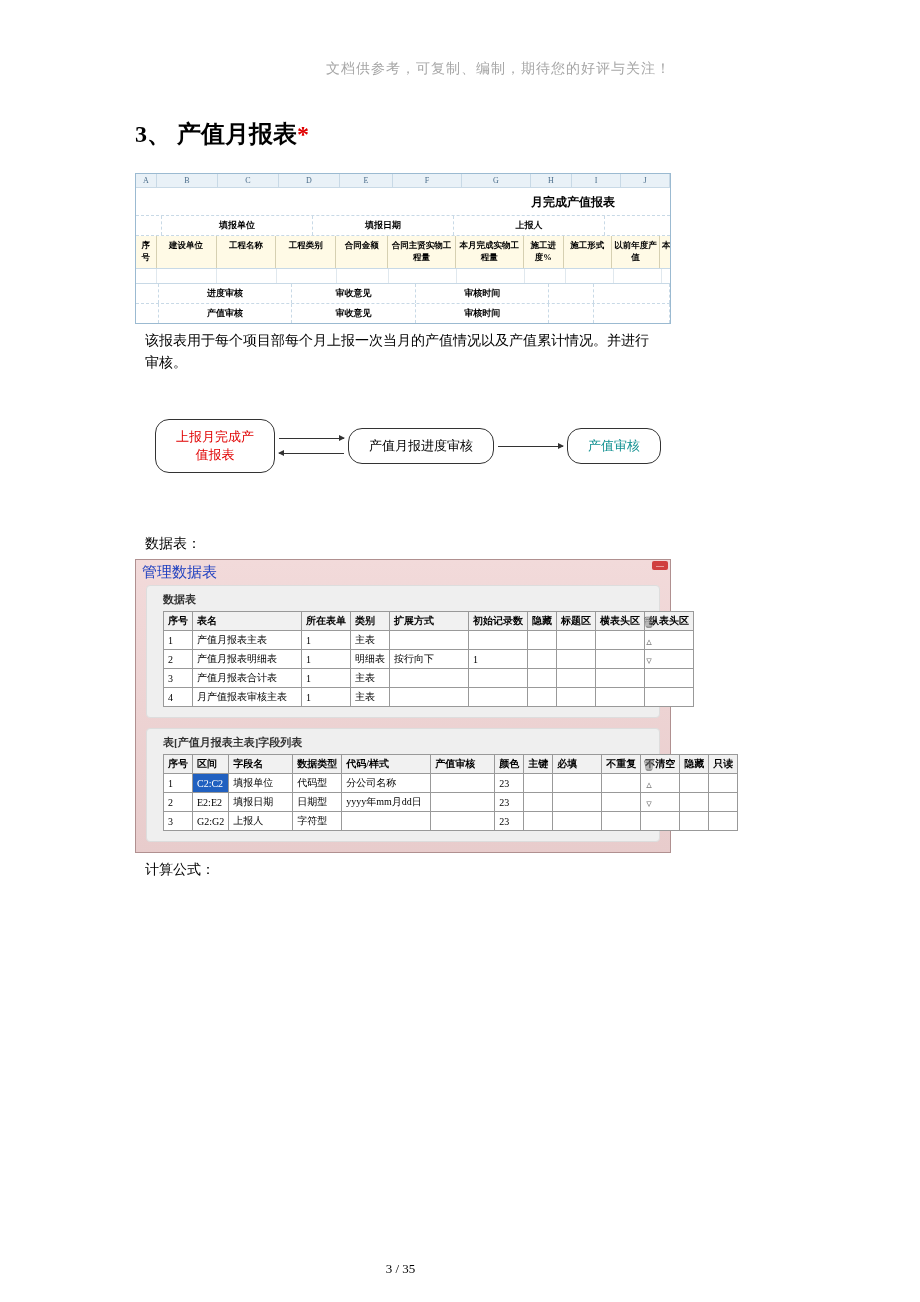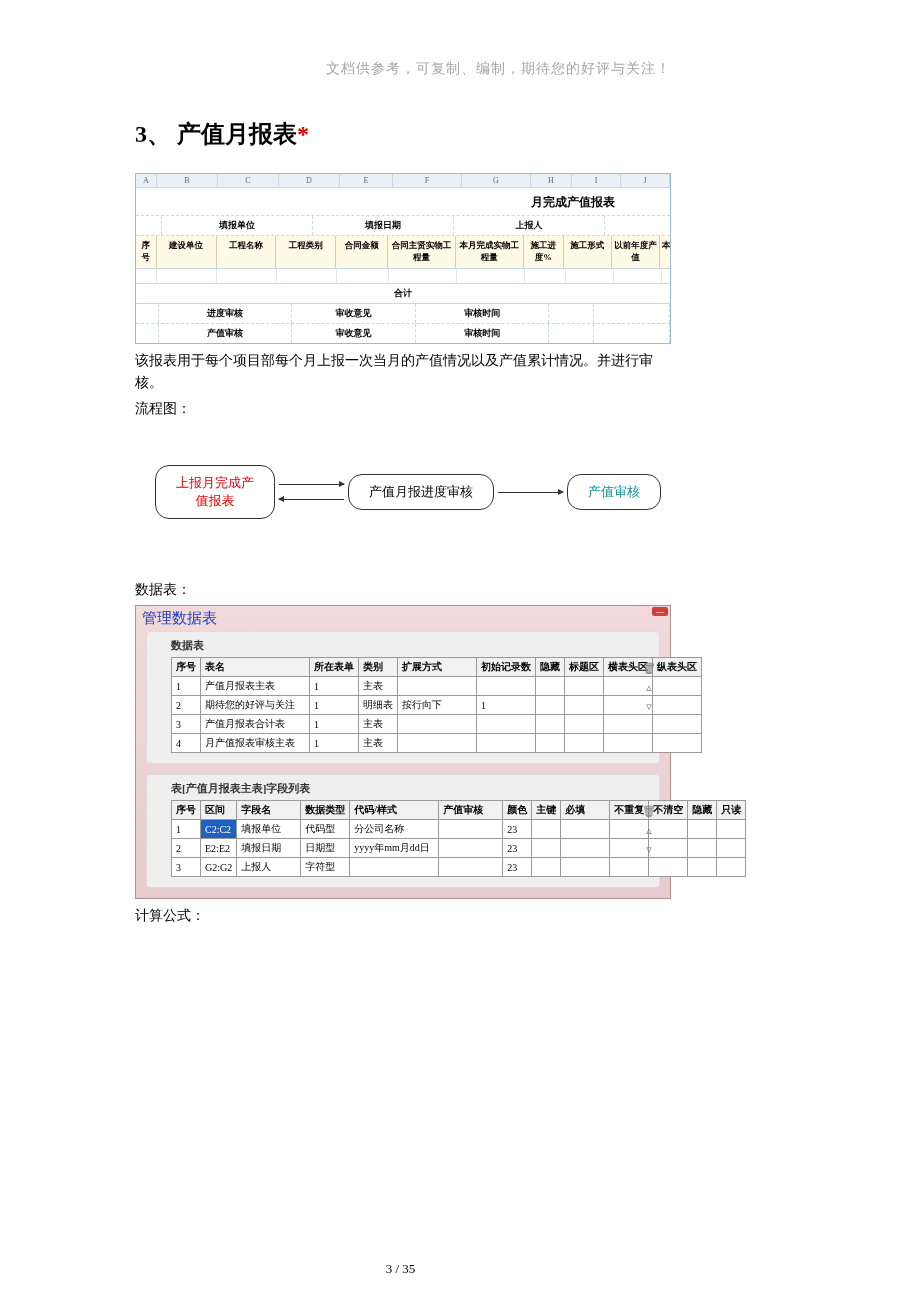--- a/index.html
+++ b/index.html
@@ -83,21 +83,21 @@
     text-align: center;
     font-size: 9px;
     font-weight: bold;
     padding: 3px 0;
     border-bottom: 1px solid #c8d9e6;
   }
   .footer-row { border-bottom: 1px dashed #c8d9e6; }
   .body-text {
     font-size: 14px;
     line-height: 22px;
-    margin: 4px 0;
+    margin: 4px 10px;
   }
   
   .flowchart {
     display: flex;
     align-items: center;
     justify-content: space-between;
     padding: 35px 10px 40px 20px;
     margin: 10px 0 20px;
   }
   .flow-box {
@@ -148,21 +148,21 @@
   .data-panel-title {
     color: #2040c0;
     font-size: 15px;
     padding: 3px 6px;
   }
   .panel-inner {
     background: #efefef;
     margin: 0 10px 10px;
     border: 1px solid #ddd;
     border-radius: 4px;
-    padding: 6px 24px 10px;
+    padding: 6px 16px 10px;
   }
   .panel-subtitle {
     font-weight: bold;
     margin-bottom: 4px;
     color: #333;
   }
   table.grid {
     border-collapse: collapse;
     font-size: 10px;
     width: auto;
@@ -261,21 +261,20 @@
       <div class="dcell" style="width:75px"></div>
       <div class="dcell" style="width:75px"></div>
       <div class="dcell" style="width:65px"></div>
       <div class="dcell" style="width:85px"></div>
       <div class="dcell" style="width:85px"></div>
       <div class="dcell" style="width:50px"></div>
       <div class="dcell" style="width:60px"></div>
       <div class="dcell" style="width:60px"></div>
       <div class="dcell" style="width:10px;border-right:none"></div>
     </div>
-    <div class="merge-row">合计</div>
     <div class="footer-row">
       <div class="mcell" style="width:25px"></div>
       <div class="mcell" style="width:150px">进度审核</div>
       <div class="mcell" style="width:140px">审收意见</div>
       <div class="mcell" style="width:150px">审核时间</div>
       <div class="mcell" style="width:50px"></div>
       <div class="mcell" style="width:85px"></div>
       <div class="mcell" style="flex:1;border-right:none"></div>
     </div>
     <div class="footer-row" style="border-bottom:none">
@@ -283,21 +282,20 @@
       <div class="mcell" style="width:150px">产值审核</div>
       <div class="mcell" style="width:140px">审收意见</div>
       <div class="mcell" style="width:150px">审核时间</div>
       <div class="mcell" style="width:50px"></div>
       <div class="mcell" style="width:85px"></div>
       <div class="mcell" style="flex:1;border-right:none"></div>
     </div>
   </div>
 
   <div class="body-text">该报表用于每个项目部每个月上报一次当月的产值情况以及产值累计情况。并进行审核。</div>
-  <div class="body-text">流程图：</div>
 
   <div class="flowchart">
     <div class="flow-box red">
       <div>上报月完成产</div>
       <div>值报表</div>
     </div>
     <div class="flow-arrow">
       <div class="line"></div>
       <div class="line back"></div>
     </div>
@@ -337,21 +335,21 @@
           <td>主表</td>
           <td></td>
           <td></td>
           <td></td>
           <td></td>
           <td></td>
           <td></td>
         </tr>
         <tr>
           <td>2</td>
-          <td>期待您的好评与关注</td>
+          <td>产值月报表明细表</td>
           <td>1</td>
           <td>明细表</td>
           <td>按行向下</td>
           <td>1</td>
           <td></td>
           <td></td>
           <td></td>
           <td></td>
         </tr>
         <tr>

